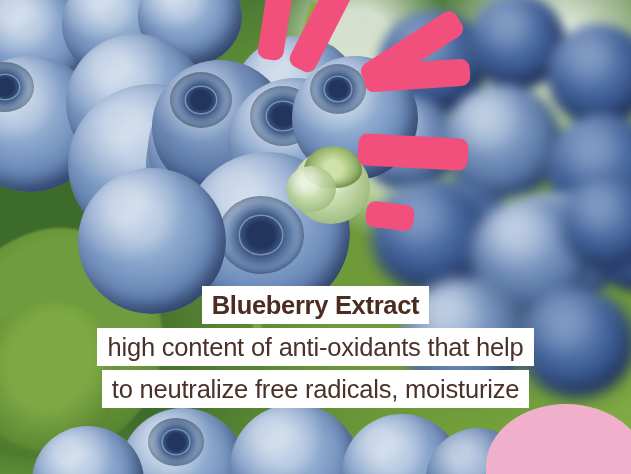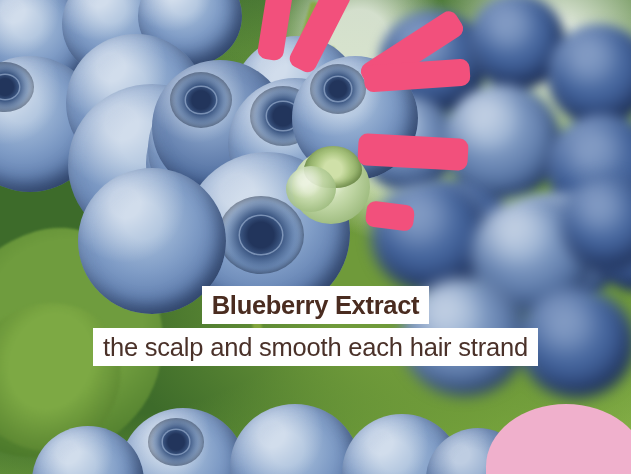--- a/index.html
+++ b/index.html
@@ -240,16 +240,17 @@
   <div class="spark" style="left:364px; top:62px; width:106px; height:27px; transform:rotate(-4deg);"></div>
   <div class="spark" style="left:358px; top:136px; width:110px; height:32px; transform:rotate(3deg);"></div>
   <div class="spark" style="left:366px; top:203px; width:48px; height:26px; transform:rotate(7deg);"></div>
 
   <div class="blob" style="left:486px; top:404px; width:160px; height:92px;"></div>
 
   <div class="caption">
     <div class="line">
       <b>Blueberry Extract</b>
     </div>
-    <div class="line">the scalp and smooth each hair strand</div>
+    <div class="line">high content of anti-oxidants that help</div>
+    <div class="line">to neutralize free radicals, moisturize</div>
   </div>
 
 </div>
 
 </body></html>

